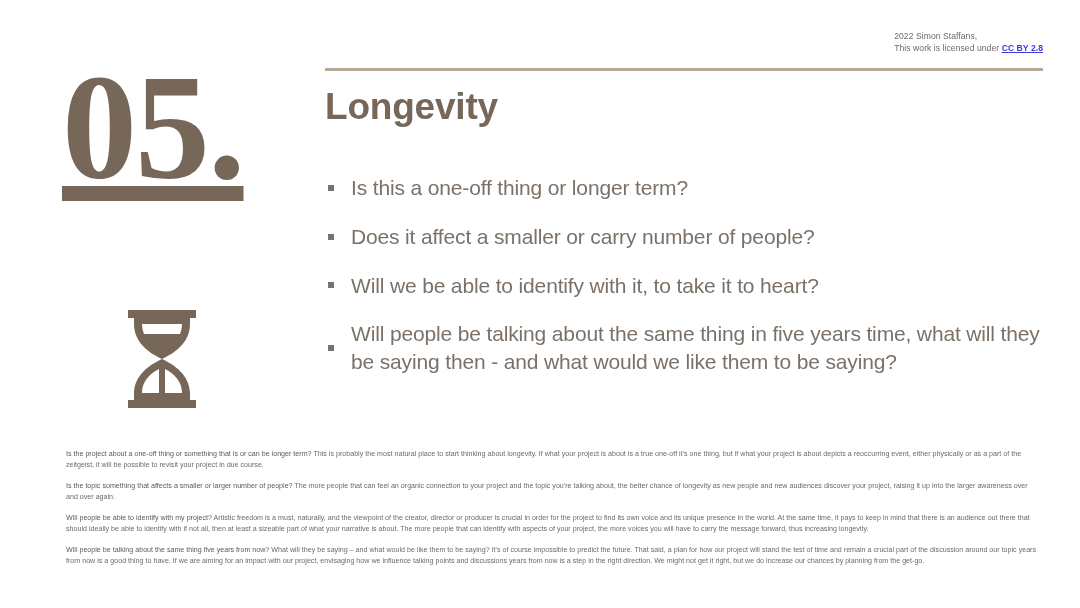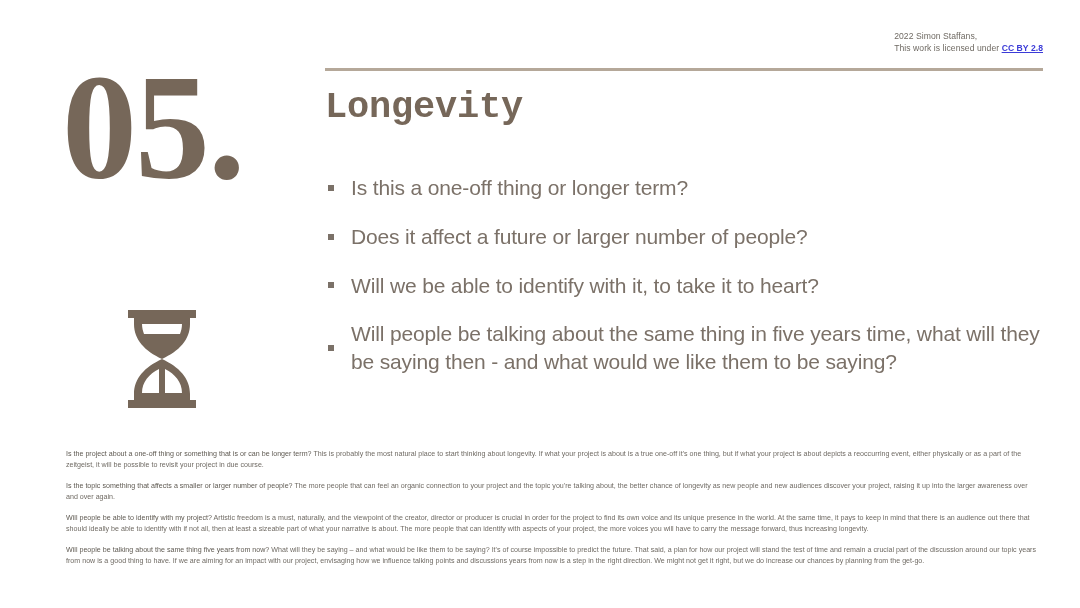--- a/index.html
+++ b/index.html
@@ -38,20 +38,21 @@
     position: absolute;
     left: 62px;
     top: 52px;
     width: 250px;
     font-family: "Liberation Serif", "DejaVu Serif", serif;
     font-size: 150px;
     line-height: 1;
     font-weight: bold;
     color: #766759;
     letter-spacing: -2px;
+    text-decoration: underline;
   }
 
   
   .hourglass {
     position: absolute;
     left: 126px;
     top: 310px;
     width: 72px;
     height: 98px;
   }
@@ -64,21 +65,21 @@
     top: 68px;
     width: 718px;
   }
   .rule {
     height: 3px;
     background: #b5a899;
     width: 100%;
   }
   .section-title {
     margin: 16px 0 0 0;
-    font-family: Liberation Mono, monospace;
+    font-family: Liberation Sans, sans-serif;
     font-size: 37px;
     font-weight: bold;
     color: #766759;
     letter-spacing: -0.2px;
     line-height: 1.1;
   }
 
   
   .bullets {
     margin: 46px 0 0 0;
@@ -153,21 +154,21 @@
   <div class="rule"></div>
   <h1 class="section-title">Longevity</h1>
 
   <ul class="bullets">
     <li class="bullet-item">
       <span class="bullet-marker"></span>
       <span class="bullet-text">Is this a one-off thing or longer term?</span>
     </li>
     <li class="bullet-item">
       <span class="bullet-marker"></span>
-      <span class="bullet-text">Does it affect a future or larger number of people?</span>
+      <span class="bullet-text">Does it affect a smaller or carry number of people?</span>
     </li>
     <li class="bullet-item">
       <span class="bullet-marker"></span>
       <span class="bullet-text">Will we be able to identify with it, to take it to heart?</span>
     </li>
     <li class="bullet-item multiline">
       <span class="bullet-marker"></span>
       <span class="bullet-text">Will people be talking about the same thing in five years time, what will they be saying then - and what would we like them to be saying?</span>
     </li>
   </ul>

